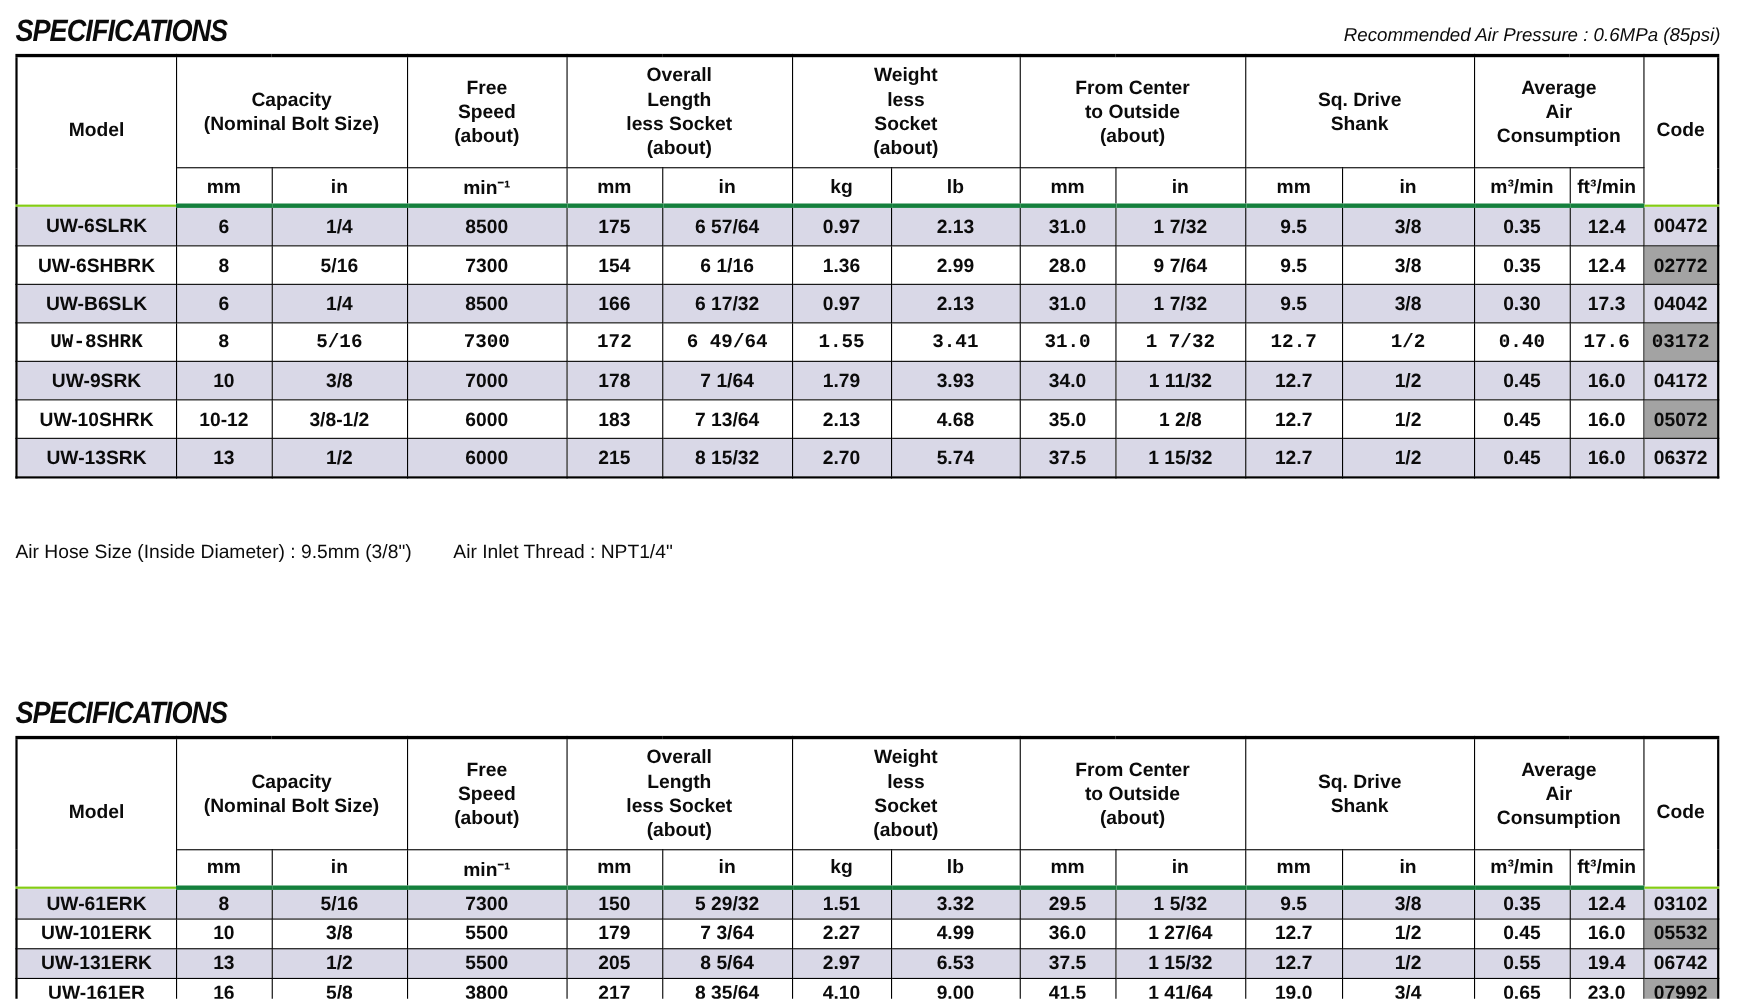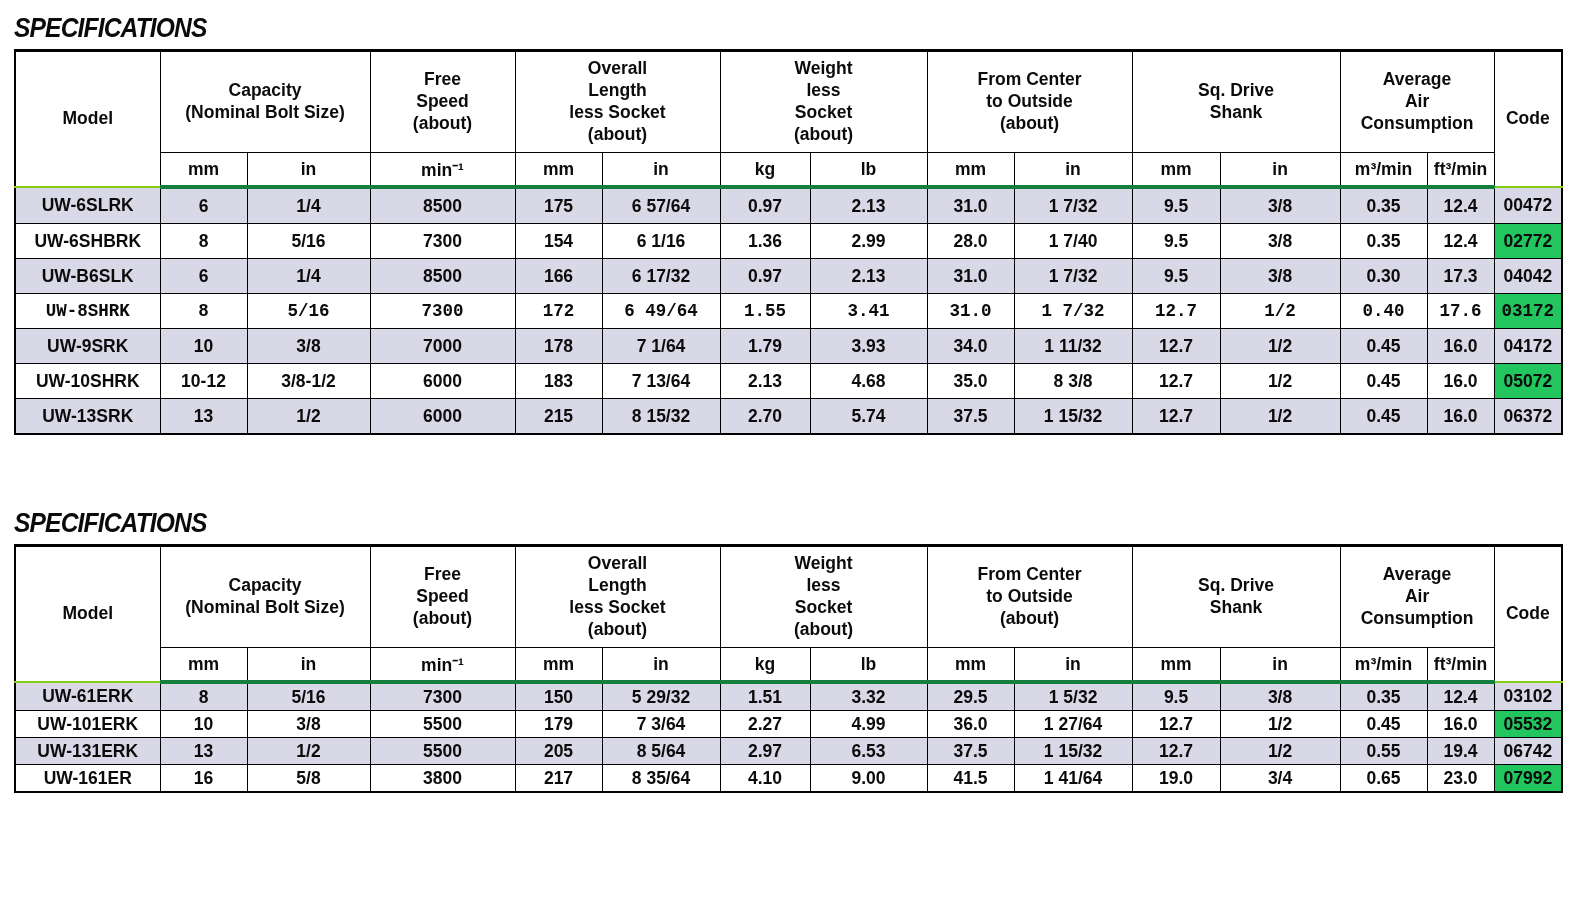--- a/index.html
+++ b/index.html
@@ -32,37 +32,38 @@
     padding:0 2px; font-weight:700; font-size:17.5px; overflow:hidden;
   }
   .spec thead tr.group-row th {
     height:100px; white-space:pre-line; line-height:1.25; font-size:17.5px;
   }
   .spec thead tr.units-row th { height:32px; border-bottom:4px solid #15803d; }
   .spec thead th.model-head, .spec thead th.code-head { border-bottom:2px solid #84cc16; }
   .t1 tbody td { height:34px; }
   .t2 tbody td { height:26px; }
   .spec tbody tr:nth-child(odd) td { background:#d9d8e7; }
-  .spec tbody td.code { background:#22c55e; }
+  .spec tbody td.code { background:#a3a3a3; }
   .t1 tbody tr:nth-child(4) td { border-top:1px solid #8b5cf6;font-family:Liberation Mono, monospace; }
   .footnotes {
     font-size:17.5px; font-weight:400; margin-top:9px;
     white-space:pre-wrap; line-height:1.3;
   }
   .section-2 { margin-top:72px; }
   .footnotes .fn-line { margin-bottom:2px; }
 </style>
 </head>
 <body>
 
 <div class="page">
 
   <section class="section-1">
     <div class="section-header">
       <h1 class="section-title">SPECIFICATIONS</h1>
+      <div class="pressure-note">Recommended Air Pressure : 0.6MPa (85psi)</div>
     </div>
 
     <table class="spec t1">
       <colgroup>
         <col style="width:145px">
           <col style="width:87px">
           <col style="width:123px">
         <col style="width:145px">
           <col style="width:87px">
           <col style="width:118px">
@@ -139,21 +140,21 @@
           <tr>
             <td class="model">UW-6SHBRK</td>
             <td>8</td>
             <td>5/16</td>
             <td>7300</td>
             <td>154</td>
             <td>6 1/16</td>
             <td>1.36</td>
             <td>2.99</td>
             <td>28.0</td>
-            <td>1 7/40</td>
+            <td>9 7/64</td>
             <td>9.5</td>
             <td>3/8</td>
             <td>0.35</td>
             <td>12.4</td>
             <td class="code">02772</td>
           </tr>
           <tr>
             <td class="model">UW-B6SLK</td>
             <td>6</td>
             <td>1/4</td>
@@ -207,21 +208,21 @@
           <tr>
             <td class="model">UW-10SHRK</td>
             <td>10-12</td>
             <td>3/8-1/2</td>
             <td>6000</td>
             <td>183</td>
             <td>7 13/64</td>
             <td>2.13</td>
             <td>4.68</td>
             <td>35.0</td>
-            <td>8 3/8</td>
+            <td>1 2/8</td>
             <td>12.7</td>
             <td>1/2</td>
             <td>0.45</td>
             <td>16.0</td>
             <td class="code">05072</td>
           </tr>
           <tr>
             <td class="model">UW-13SRK</td>
             <td>13</td>
             <td>1/2</td>
@@ -234,20 +235,23 @@
             <td>1 15/32</td>
             <td>12.7</td>
             <td>1/2</td>
             <td>0.45</td>
             <td>16.0</td>
             <td class="code">06372</td>
           </tr>
         </tbody>
     </table>
 
+    <div class="footnotes">
+      <div class="fn-line">Air Hose Size (Inside Diameter) : 9.5mm (3/8")        Air Inlet Thread : NPT1/4"</div>
+    </div>
   </section>
 
   <section class="section-2">
     <div class="section-header">
       <h1 class="section-title">SPECIFICATIONS</h1>
     </div>
 
     <table class="spec t2">
       <colgroup>
         <col style="width:145px">

